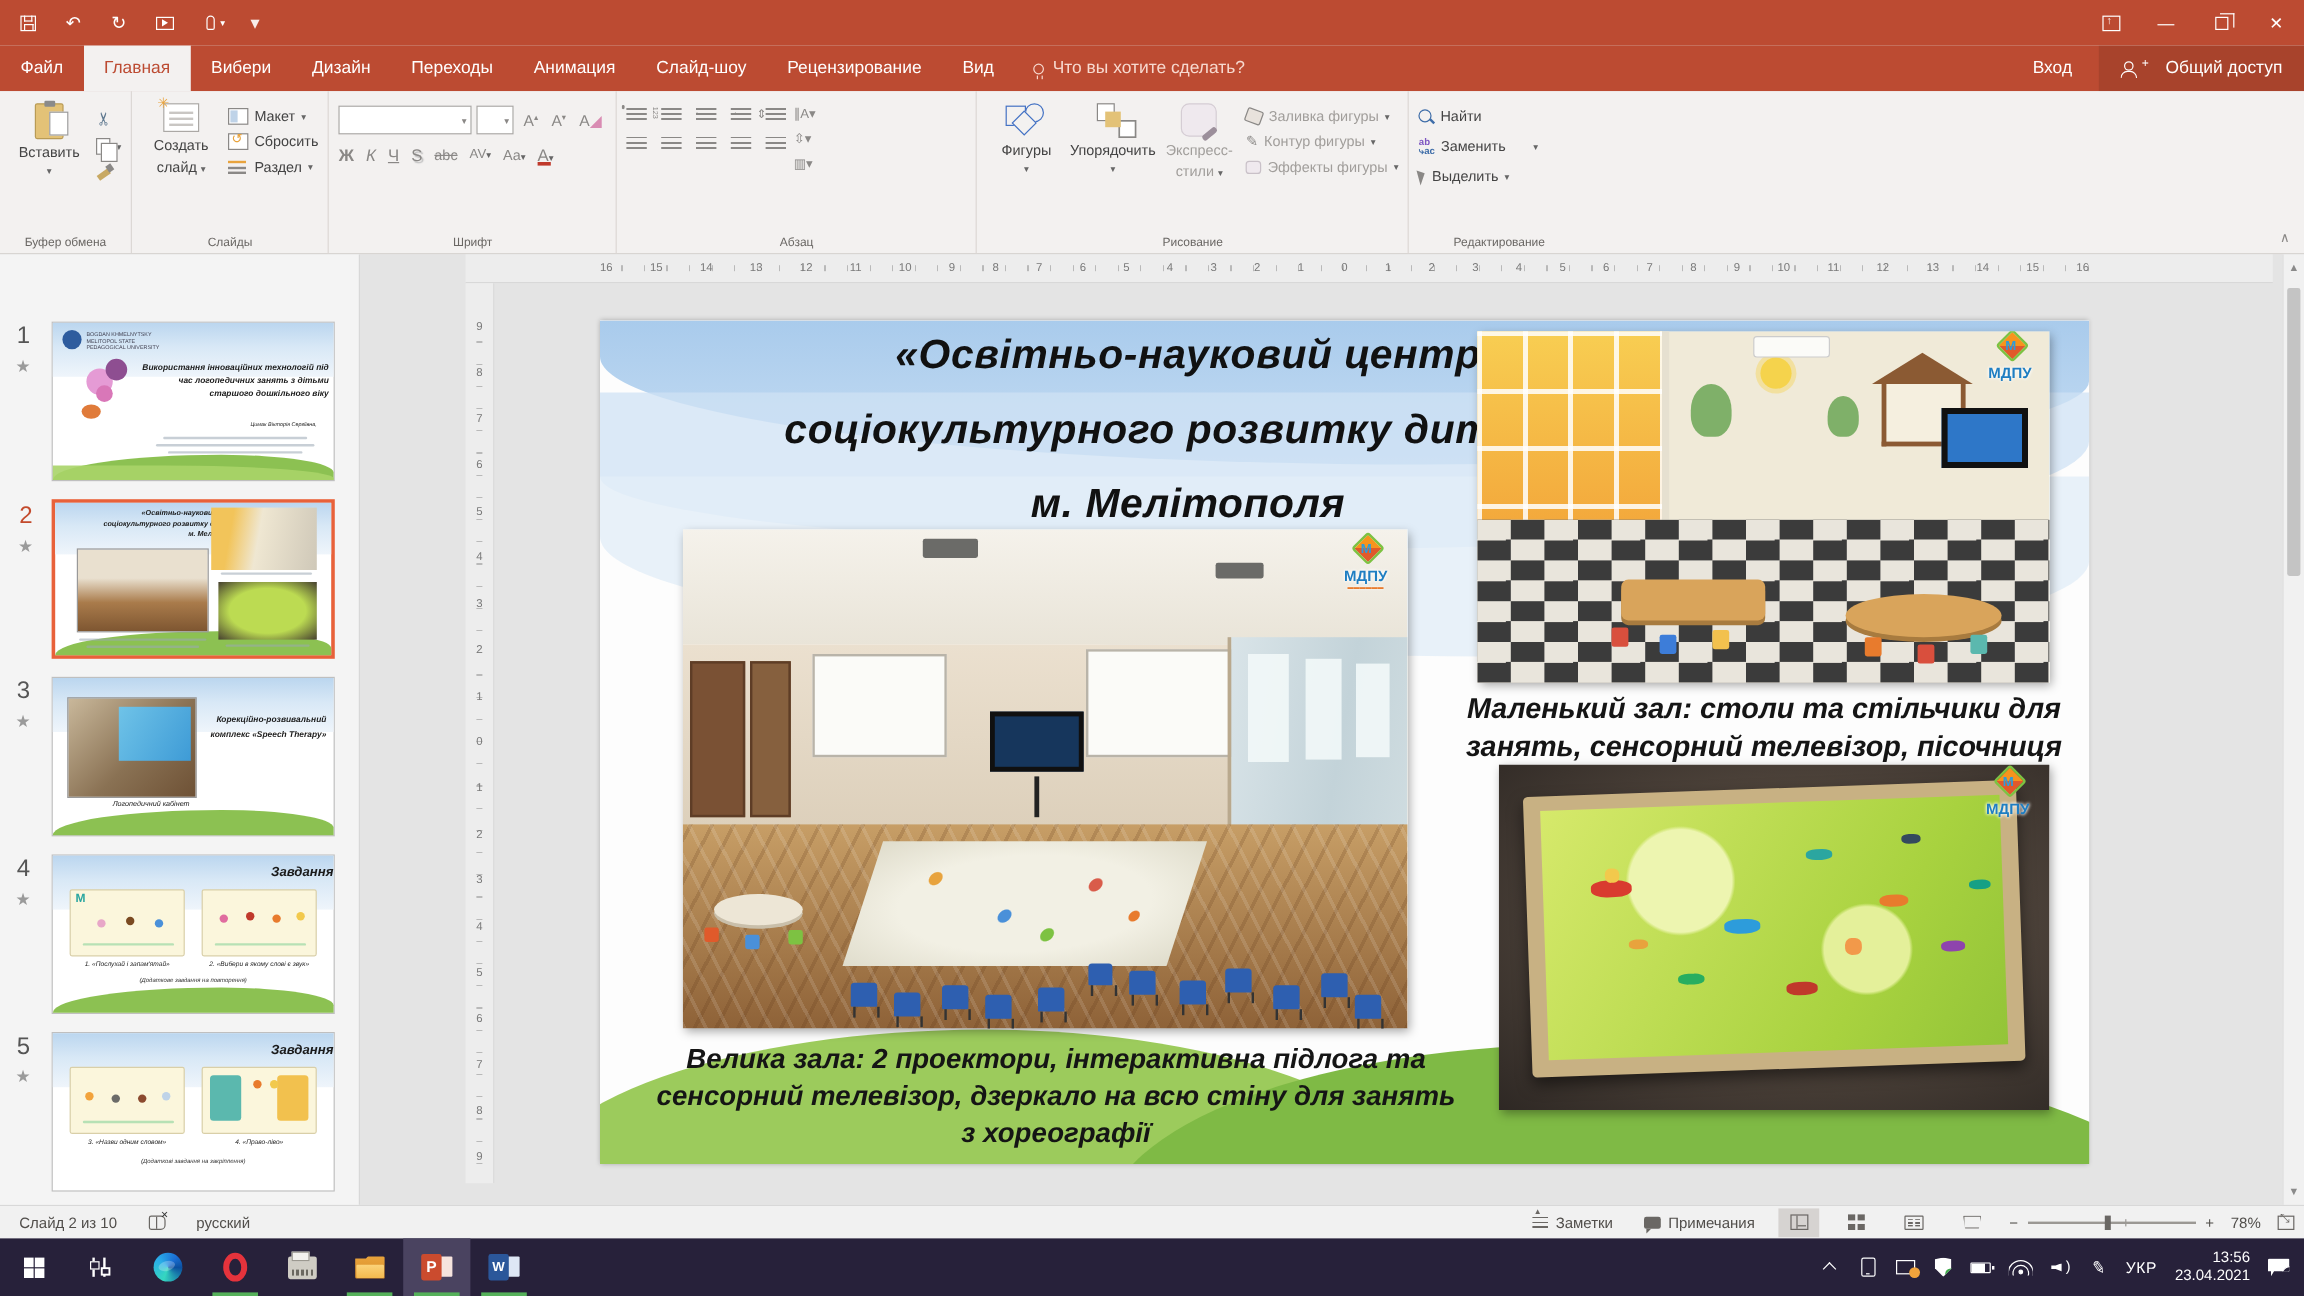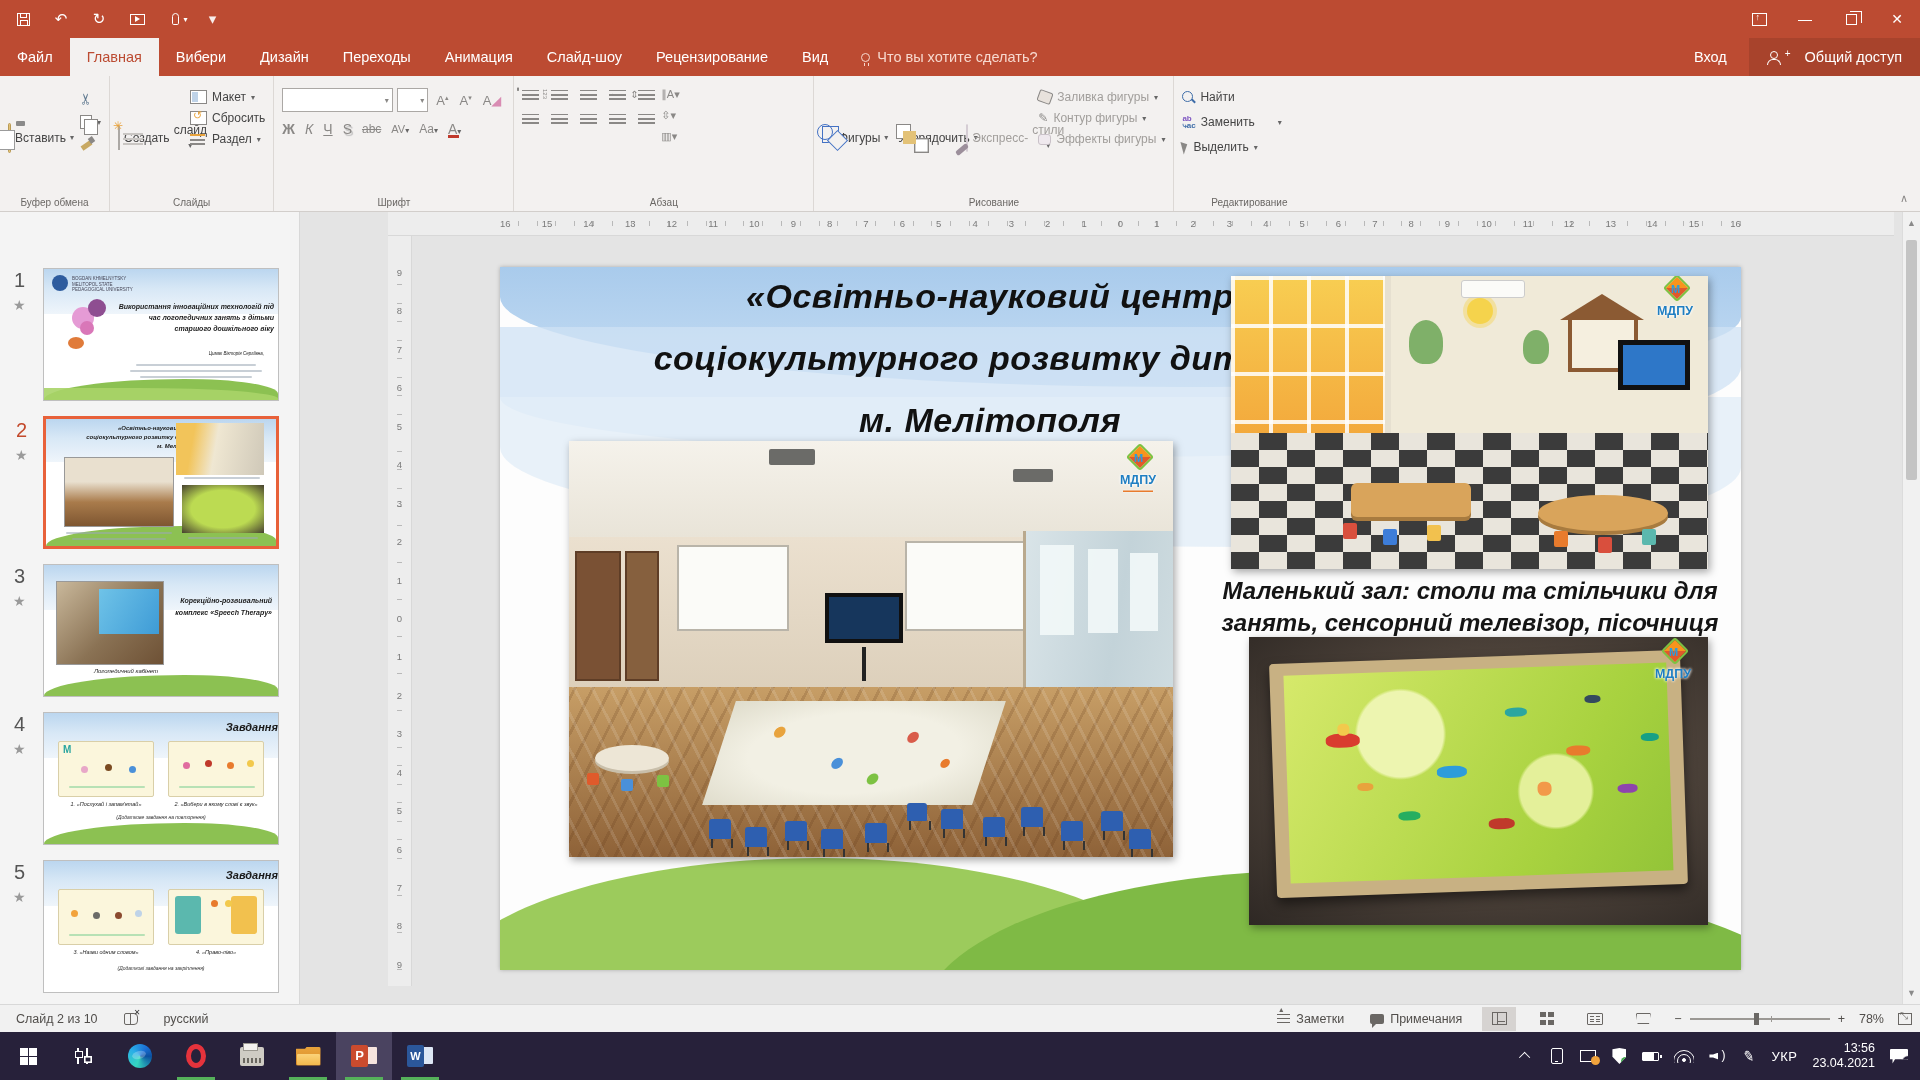--- a/index.html
+++ b/index.html
@@ -37,21 +37,21 @@
   .share { display:flex; align-items:center; gap:8px; padding:0 18px; background:rgba(0,0,0,.10); }
   .i-person { width:16px; height:13px; position:relative; }
   .i-person:before { content:""; position:absolute; left:3px; top:0; width:6px; height:6px; border:1.4px solid #fff; border-radius:50%; }
   .i-person:after { content:""; position:absolute; left:0; bottom:-1px; width:12px; height:5px; border:1.4px solid #fff; border-bottom:none; border-radius:6px 6px 0 0; }
   .share .plus { position:relative; left:-6px; top:-4px; font-size:10px; }
 
   
   .ribbon { height:136px; background:#F3F1F0; border-bottom:1px solid #D2CECB; display:flex; position:relative; color:#444; }
   .rgroup { position:relative; padding:6px 8px 22px 8px; display:flex; gap:6px; border-right:1px solid #DCD8D5; }
   .glabel { position:absolute; bottom:3px; left:0; right:0; text-align:center; font-size:10px; color:#6A6764; }
-  .bigbtn { width:66px; display:flex; align-items:center; justify-content:flex-start; gap:4px; font-size:12px; text-align:center; padding-top:4px; }
+  .bigbtn { width:66px; display:flex; flex-direction:column; align-items:center; justify-content:flex-start; gap:4px; font-size:12px; text-align:center; padding-top:4px; }
   .bigbtn .cap { line-height:14px; }
   .arrow { font-size:8px; color:#666; }
   .smallcol { display:flex; flex-direction:column; justify-content:flex-start; gap:7px; padding-top:8px; }
   .smallbtn { display:flex; align-items:center; gap:5px; font-size:12px; white-space:nowrap; }
   
   .i-clip { width:24px; height:30px; background:#E3C277; border:1px solid #B99B55; border-radius:2px; position:relative; }
   .i-clip:before { content:""; position:absolute; top:-3px; left:7px; width:9px; height:5px; background:#8A8A8A; border-radius:1px; }
   .i-clip:after { content:""; position:absolute; right:-5px; top:6px; width:14px; height:18px; background:#fff; border:1px solid #9B9B9B; }
   .i-scissors { color:#5E788F; font-size:15px; transform:rotate(-90deg); display:inline-block; }
   .i-copy { width:12px; height:14px; border:1.3px solid #8A8886; background:#fff; position:relative; }
@@ -737,20 +737,21 @@
       <div class="chair" style="left:452px; bottom:30px;"></div>
       <div class="chair" style="left:492px; bottom:16px;"></div>
       <div class="chair" style="left:532px; bottom:26px;"></div>
       <div class="chair" style="left:560px; bottom:8px;"></div>
       <div class="mlogo" style="right:4px; top:6px;">
         <div class="mcube"></div>
         <div class="mtext">МДПУ</div>
         <div class="mslogan">▬▬▬▬▬▬</div>
       </div>
     </div>
+    <div class="scap" style="left:40px; top:600px; width:680px; font-size:23px;">Велика зала: 2 проектори, інтерактивна підлога та сенсорний телевізор, дзеркало на всю стіну для занять з хореографії</div>
 
     <div class="photo" style="left:731px; top:9px; width:477px; height:293px;">
       <div class="sh-wall"></div>
       <div class="sh-win"></div>
       <div class="sh-sun" style="left:236px; top:22px;"></div>
       <div class="sh-tree" style="left:178px; top:44px;"></div>
       <div class="sh-tree" style="left:292px; top:54px; width:26px; height:34px;"></div>
       <div class="sh-ac" style="left:230px; top:4px;"></div>
       <div class="sh-roof" style="right:64px; top:18px;"></div>
       <div class="sh-house" style="right:70px; top:44px;"></div>

